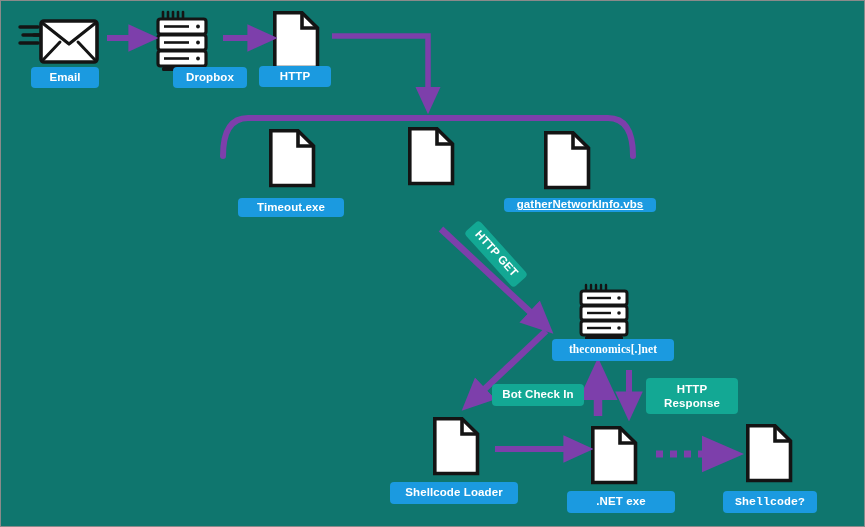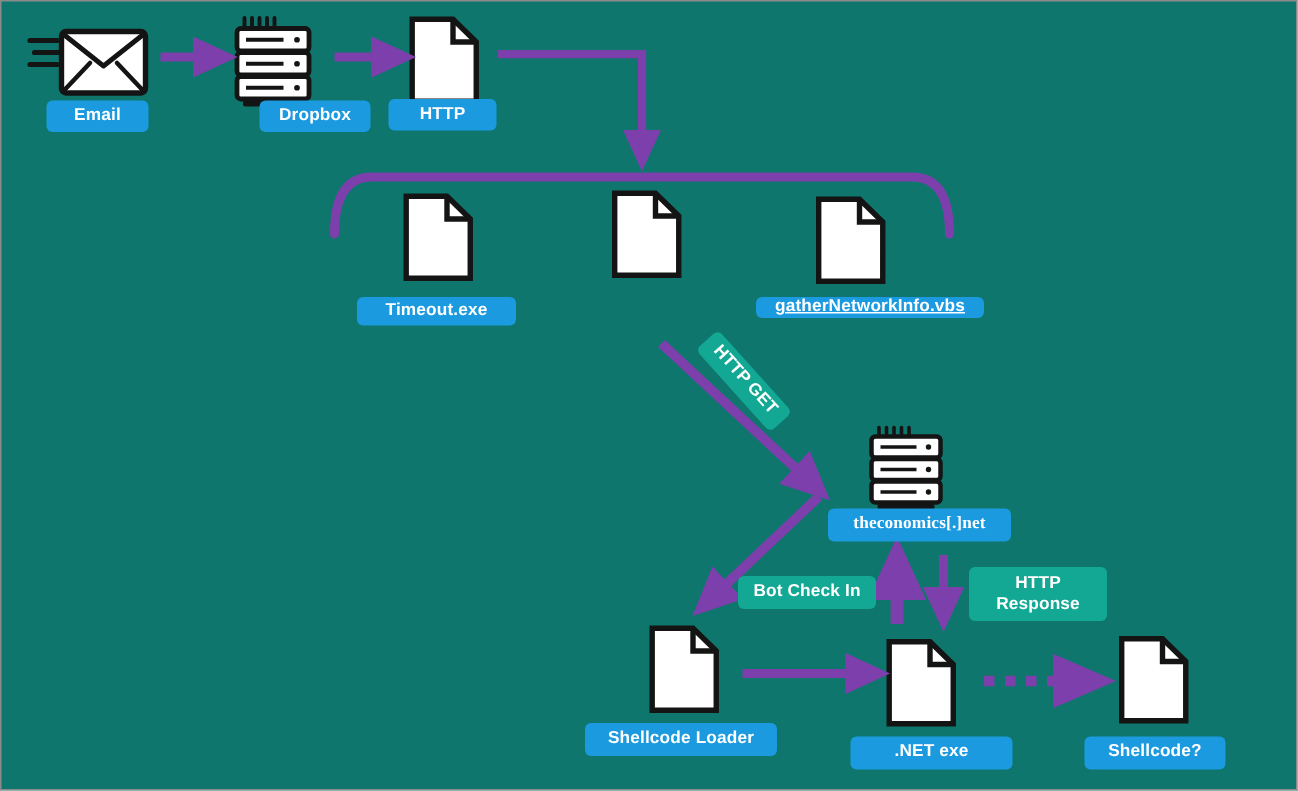--- a/index.html
+++ b/index.html
@@ -191,15 +191,15 @@
     <span style="display:block;">
       <span>HTTP</span><br>
       <span>Response</span>
     </span>
   </div>
 
   <div class="label blue" style="left:389px; top:481px; width:128px; height:22px;">Shellcode Loader</div>
 
   <div class="label blue" style="left:566px; top:490px; width:108px; height:22px;">.NET exe</div>
 
-  <div class="label blue" style="left:722px; top:490px; width:94px; height:22px;">Shellcode?</div>
+  <div class="label blue" style="left:722px; top:490px; width:94px; height:22px;font-family:Liberation Mono, monospace;">Shellcode?</div>
 
 </div>
 
 </body></html>

